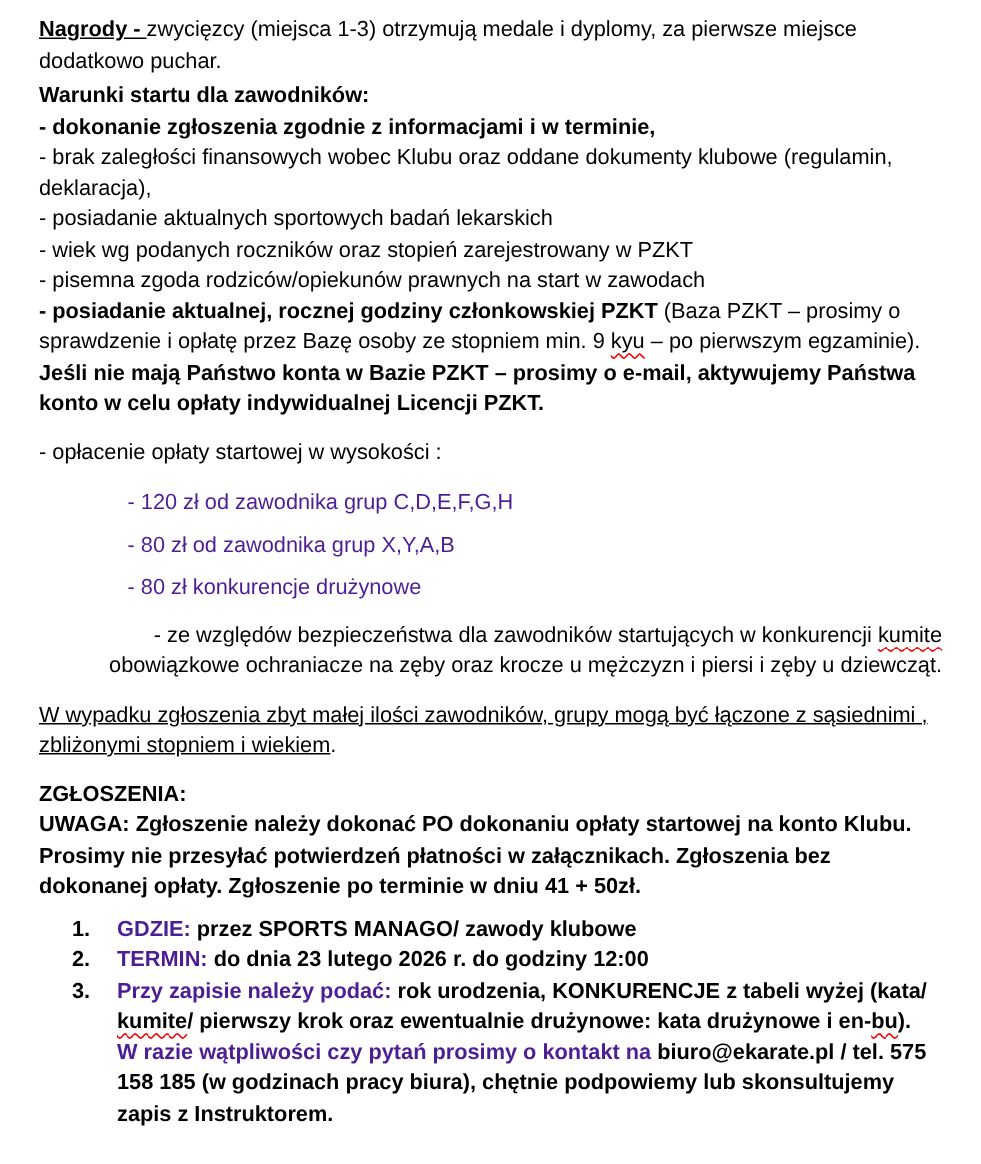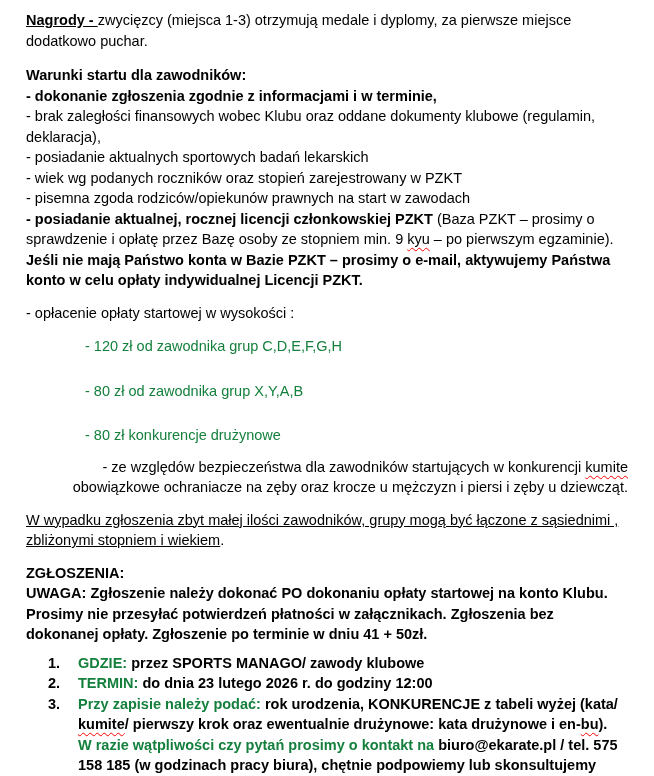--- a/index.html
+++ b/index.html
@@ -8,33 +8,33 @@
     background: #ffffff;
     font-family: "Liberation Sans", sans-serif;
     font-size: 14.5px;
     color: #000000;
     overflow: hidden;
   }
   .doc { padding: 10px 26px 0 26px; }
   .p { margin: 0; line-height: 20.5px; }
   .b { font-weight: bold; }
   .u { text-decoration: underline; }
-  .red { color: #15803d; }
+  .red { color: #4c1d95; }
   .sq {
     text-decoration-line: underline;
     text-decoration-style: wavy;
     text-decoration-color: #ff0000;
     text-decoration-thickness: 1px;
     text-underline-offset: 3px;
   }
   .mt-s  { margin-top: 12px; }
   .mt-m  { margin-top: 11px; text-align: right; }
-  .mt-l  { margin-top: 14px; }
+  .mt-l  { margin-top: 3px; }
   .awards { margin-top: 0; }
-  .fee-line { padding-left: 59px; margin-top: 24px; }
+  .fee-line { padding-left: 59px; margin-top: 8px; }
   .fee-first { margin-top: 13px; }
   .num-list { margin-top: 8px; font-weight: bold; }
   .num-item { display: flex; }
   .num-item .num { margin-left: 22px; width: 30px; flex-shrink: 0; }
   .num-item .itext { flex: 1; }
 </style>
 </head>
 <body>
 
 <div class="doc">
@@ -45,21 +45,21 @@
 
   <p class="p b mt-l">Warunki startu dla zawodników:</p>
 
   <p class="p b">- dokonanie zgłoszenia zgodnie z informacjami i w terminie,</p>
   <p class="p">- brak zaległości finansowych wobec Klubu oraz oddane dokumenty klubowe (regulamin, deklaracja),</p>
   <p class="p">- posiadanie aktualnych sportowych badań lekarskich</p>
   <p class="p">- wiek wg podanych roczników oraz stopień zarejestrowany w PZKT</p>
   <p class="p">- pisemna zgoda rodziców/opiekunów prawnych na start w zawodach</p>
 
   <p class="p">
-    <span class="b">- posiadanie aktualnej, rocznej licencji członkowskiej PZKT </span><span>(Baza PZKT – prosimy o sprawdzenie i opłatę przez Bazę osoby ze stopniem min. 9 </span><span class="sq">kyu</span><span> – po pierwszym egzaminie). </span><span class="b">Jeśli nie mają Państwo konta w Bazie PZKT – prosimy o e-mail, aktywujemy Państwa konto w celu opłaty indywidualnej Licencji PZKT.</span>
+    <span class="b">- posiadanie aktualnej, rocznej godziny członkowskiej PZKT </span><span>(Baza PZKT – prosimy o sprawdzenie i opłatę przez Bazę osoby ze stopniem min. 9 </span><span class="sq">kyu</span><span> – po pierwszym egzaminie). </span><span class="b">Jeśli nie mają Państwo konta w Bazie PZKT – prosimy o e-mail, aktywujemy Państwa konto w celu opłaty indywidualnej Licencji PZKT.</span>
   </p>
 
   <p class="p mt-s">- opłacenie opłaty startowej w wysokości :</p>
   <p class="p red fee-line fee-first">- 120 zł od zawodnika grup C,D,E,F,G,H</p>
   <p class="p red fee-line">- 80 zł od zawodnika grup X,Y,A,B</p>
   <p class="p red fee-line">- 80 zł konkurencje drużynowe</p>
 
   <p class="p mt-m">
     <span>- ze względów bezpieczeństwa dla zawodników startujących w konkurencji </span><span class="sq">kumite</span><span> obowiązkowe ochraniacze na zęby oraz krocze u mężczyzn i piersi i zęby u dziewcząt.</span>
   </p>

